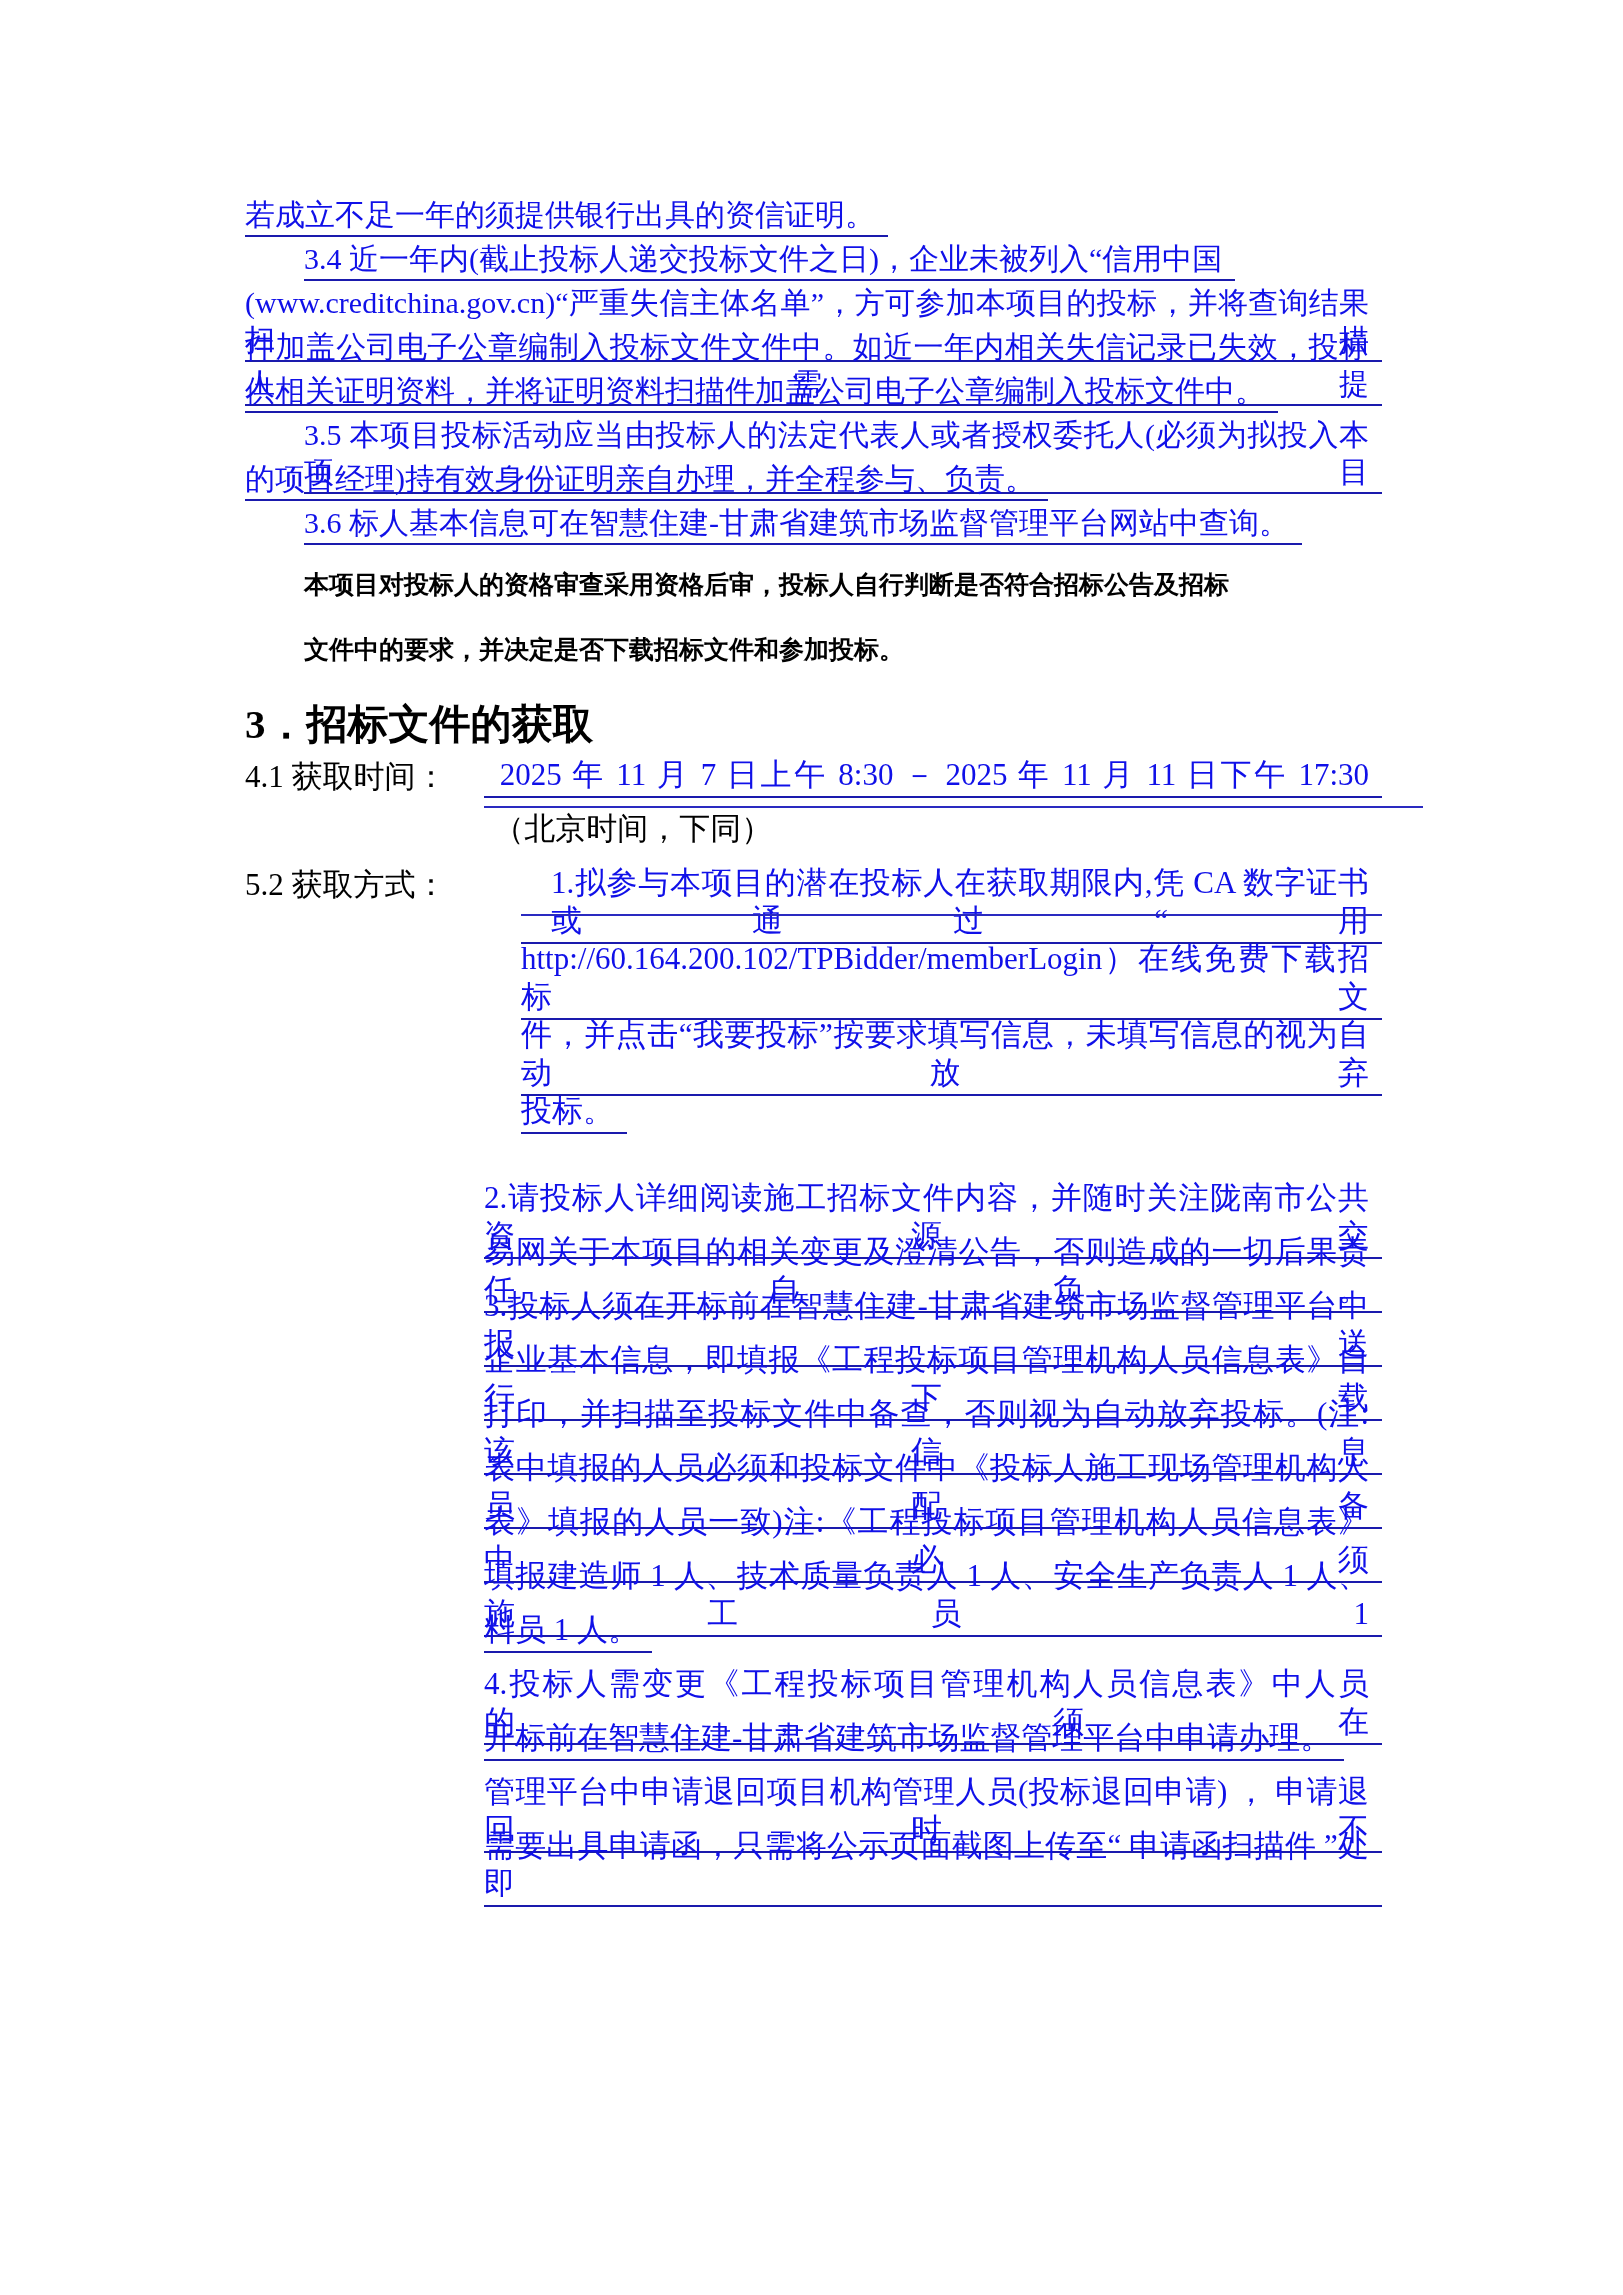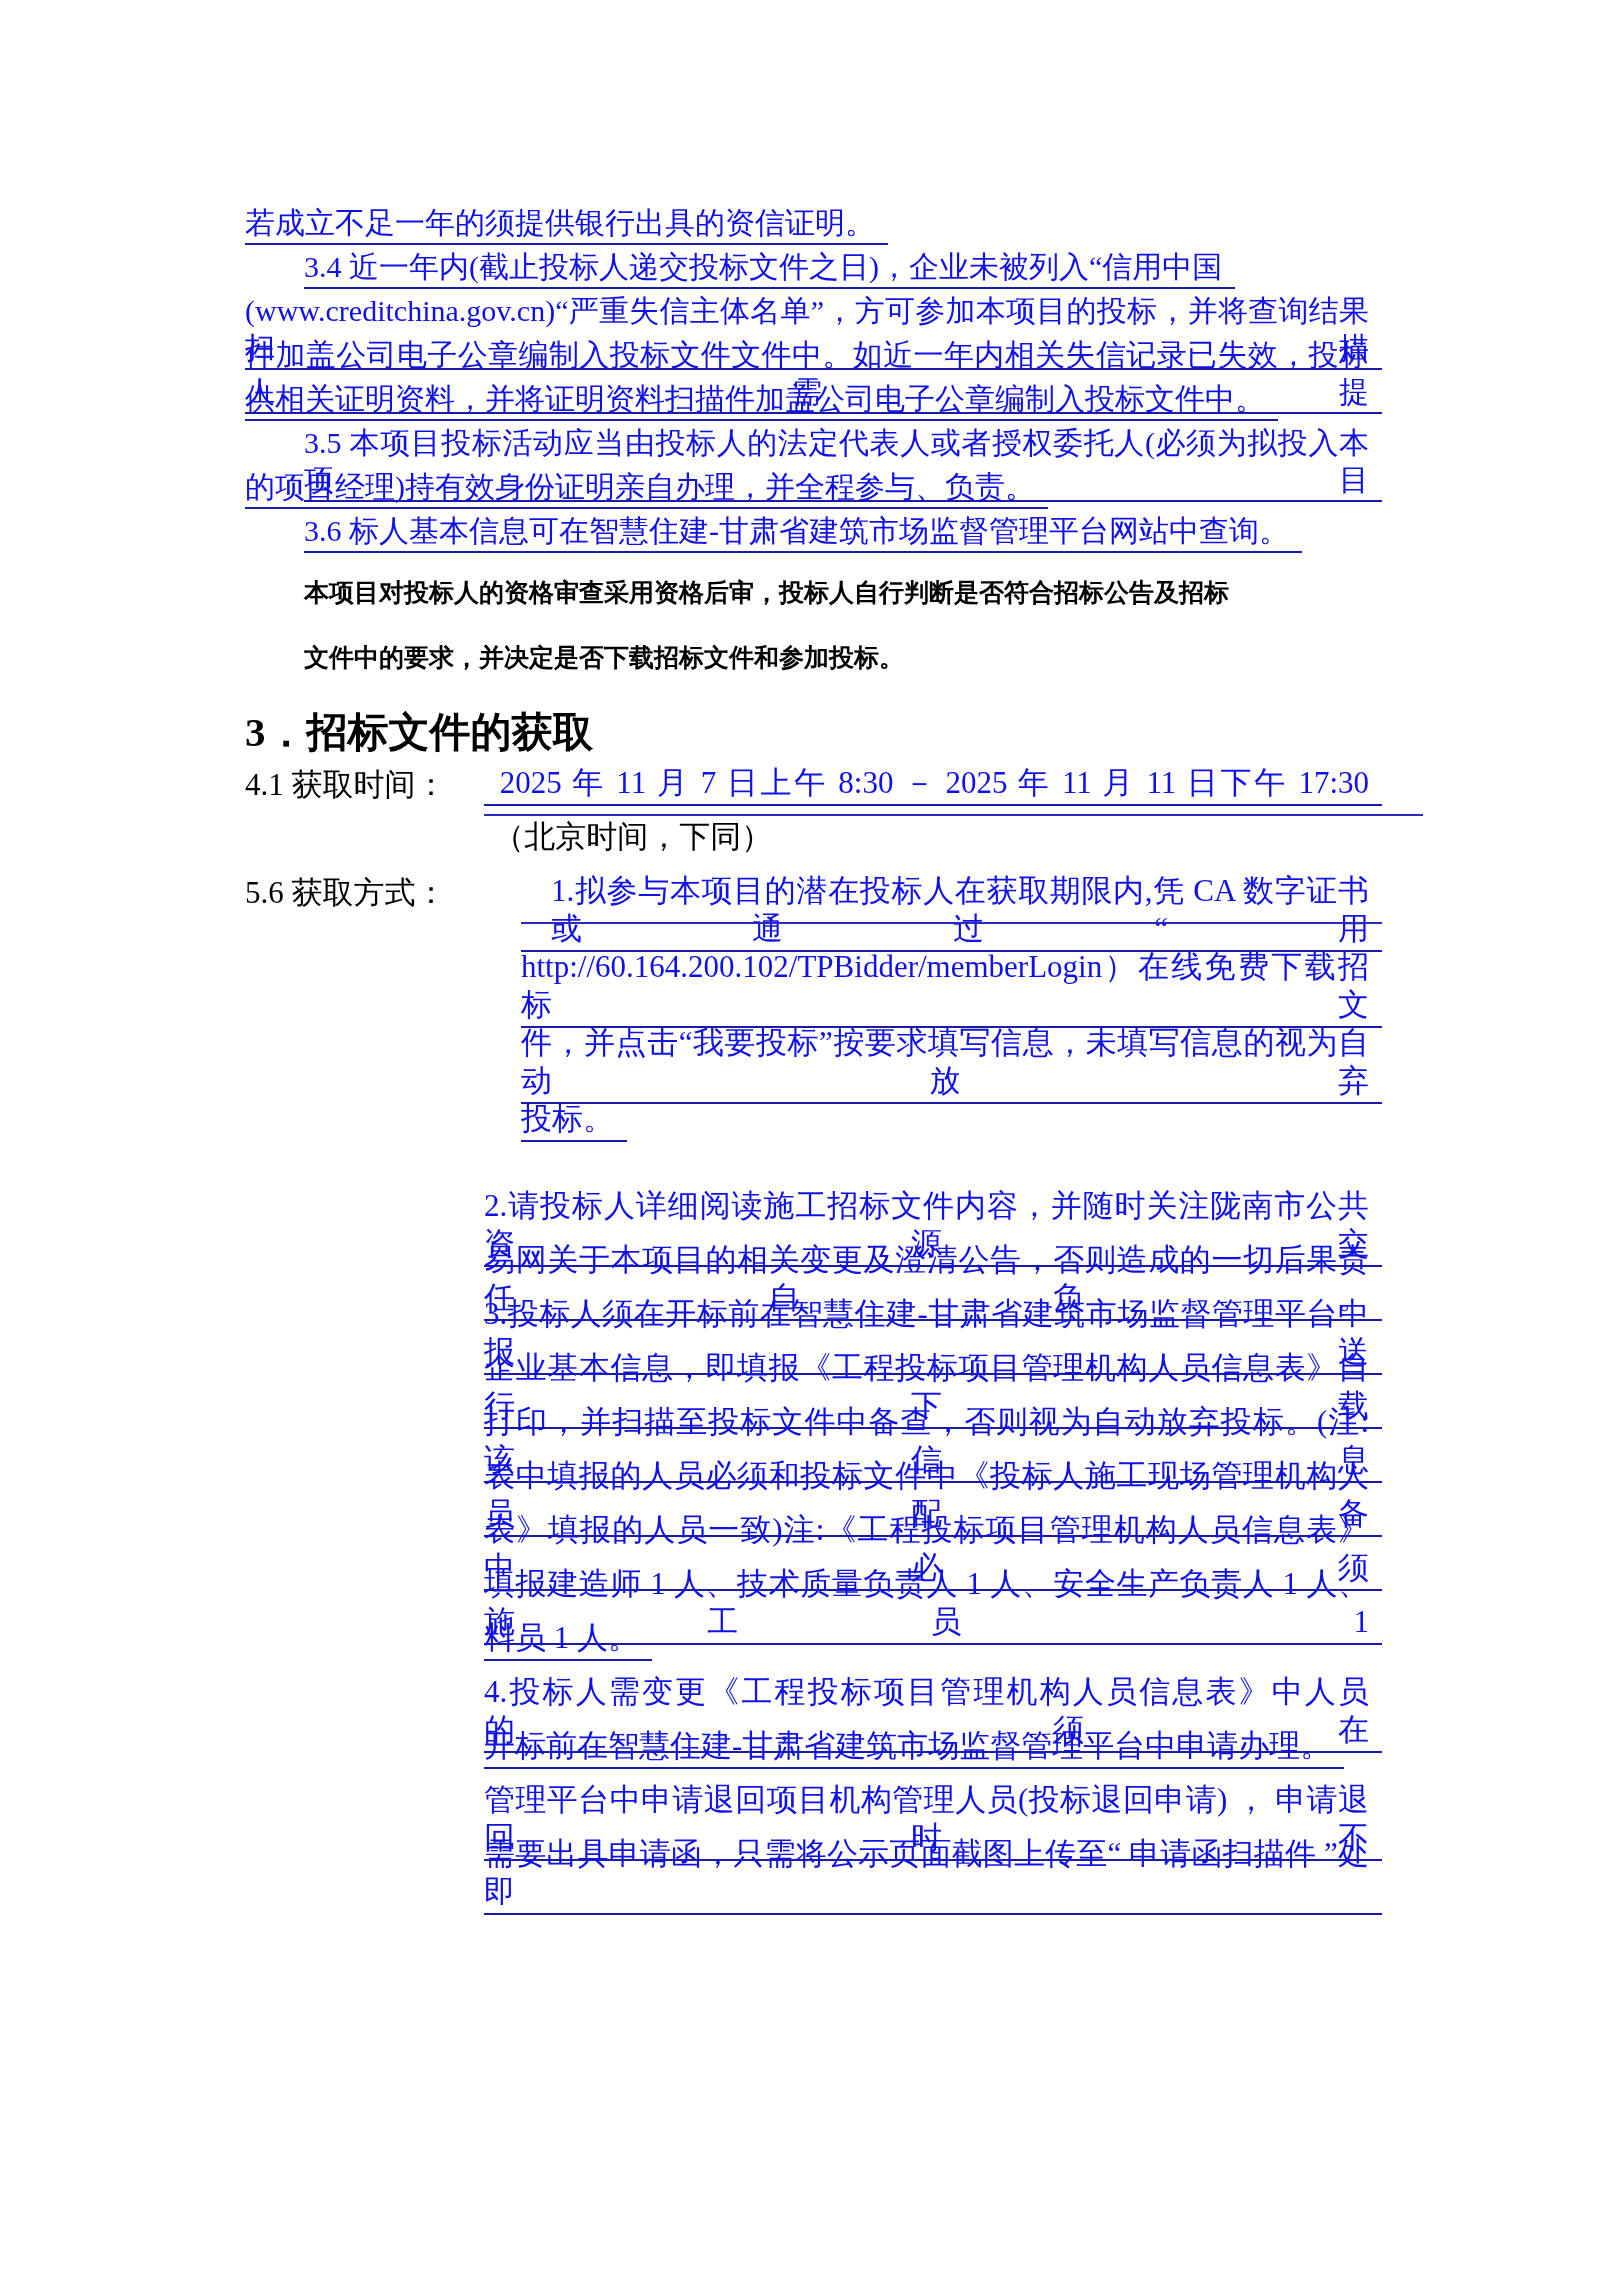--- a/index.html
+++ b/index.html
@@ -3,21 +3,21 @@
 <meta charset="utf-8">
 <style>
   html,body{margin:0;padding:0;background:#e8e8e8;}
   .page{
     position:relative;
     width:1623px;height:2295px;
     background:#ffffff;
     overflow:hidden;
     font-family:"Liberation Serif","DejaVu Serif",serif;
   }
-  .content{position:absolute;left:245px;top:204px;width:1137px;}
+  .content{position:absolute;left:245px;top:196px;width:1137px;}
 
   
   .bl{position:relative;}
   .bl .txt{
     display:inline-block;
     box-sizing:border-box;
     color:#1010e8;
     border-bottom:2.6px solid #1a1aad;
     padding:0 13px 2px 0;
     vertical-align:top;
@@ -125,21 +125,21 @@
       <div class="bl full dbl pad">
             <span class="txt">2025 年 11 月 7 日上午 8:30 － 2025 年 11 月 11 日下午 17:30</span>
           </div>
           <div class="bl black">
             <span class="txt">（北京时间，下同）</span>
           </div>
         </div>
     </div>
 
     <div class="row">
-      <div class="rlabel">5.6 获取方式：</div>
+      <div class="rlabel">5.2 获取方式：</div>
       <div class="rvalue">
         <div class="v42a">
 
         <div class="bl full dbl pad">
               <span class="txt">1.拟参与本项目的潜在投标人在获取期限内,凭 CA 数字证书或通过“用</span>
             </div>
             <div class="bl full">
               <span class="txt">http://60.164.200.102/TPBidder/memberLogin）在线免费下载招标文</span>
             </div>
             <div class="bl full">

